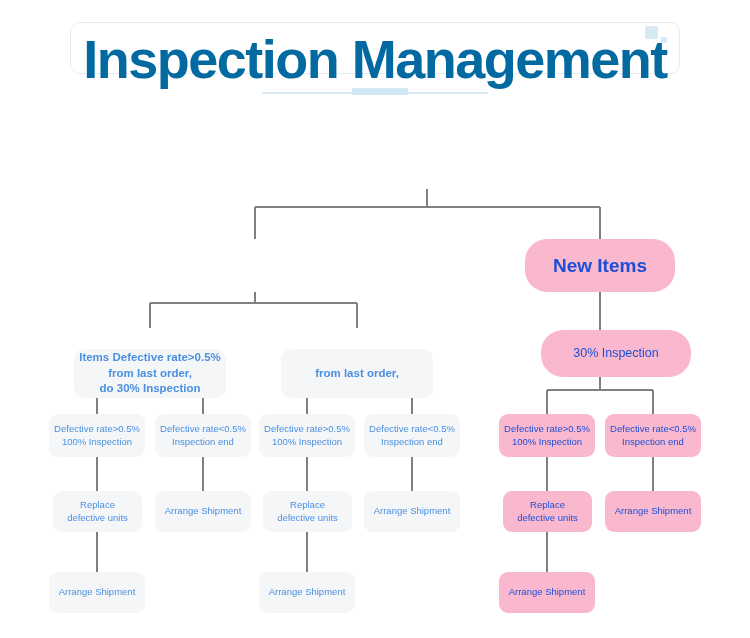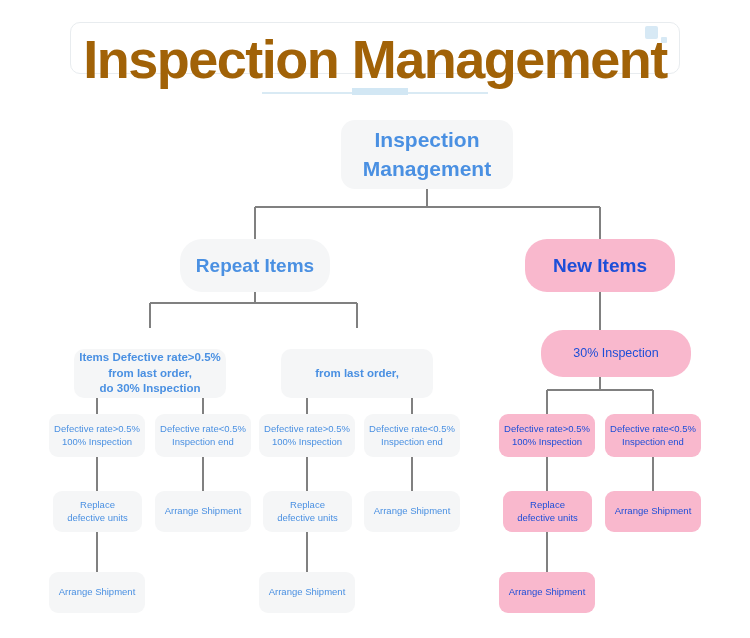--- a/index.html
+++ b/index.html
@@ -34,21 +34,21 @@
     border-radius: 1px;
   }
   #page-title {
     position: absolute;
     left: 0; top: 28px;
     width: 750px;
     text-align: center;
     font-size: 54px;
     font-weight: bold;
     letter-spacing: -1.5px;
-    color: #a16207;
+    color: #0369a1;
     white-space: nowrap;
   }
   #accent-line {
     position: absolute;
     left: 262px; top: 92px;
     width: 226px; height: 2px;
     background: #d9eaf4;
   }
   #accent-line-thick {
     position: absolute;
@@ -133,30 +133,21 @@
       <path d="M412,457 L412,491"></path>
       <path d="M547,457 L547,491"></path>
       <path d="M653,457 L653,491"></path>
 
       <path d="M97,532 L97,572"></path>
       <path d="M307,532 L307,572"></path>
       <path d="M547,532 L547,572"></path>
     </g>
   </svg>
 
-  <div class="node n-grey lvl1" style="left:341px; top:120px; width:172px; height:69px;">
-    <span>
-      <span>Inspection</span>
-      <span>Management</span>
-    </span>
-  </div>
-
-  <div class="node n-grey lvl2" style="left:180px; top:239px; width:150px; height:53px;">
-    <span>Repeat Items</span>
-  </div>
+
   <div class="node n-pink lvl2" style="left:525px; top:239px; width:150px; height:53px;">
     <span>New Items</span>
   </div>
 
   <div class="node n-grey lvl3-grey" style="left:74px; top:328px; width:152px; height:49px;">
     <span>
       <span>Items Defective rate&gt;0.5%</span>
       <span>from last order,</span>
       <span>do 30% Inspection</span>
     </span>

